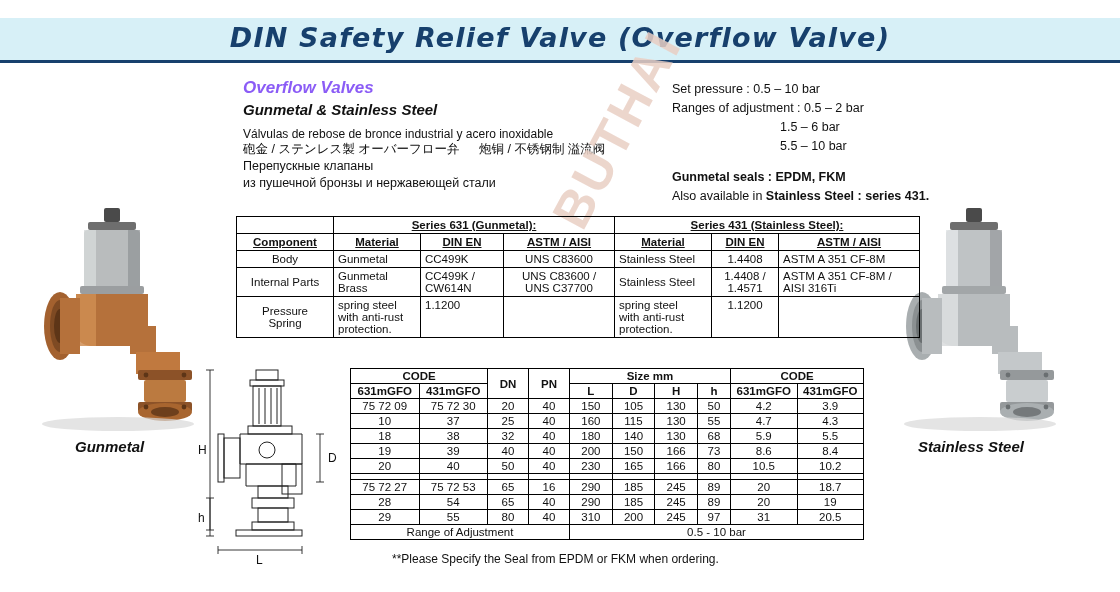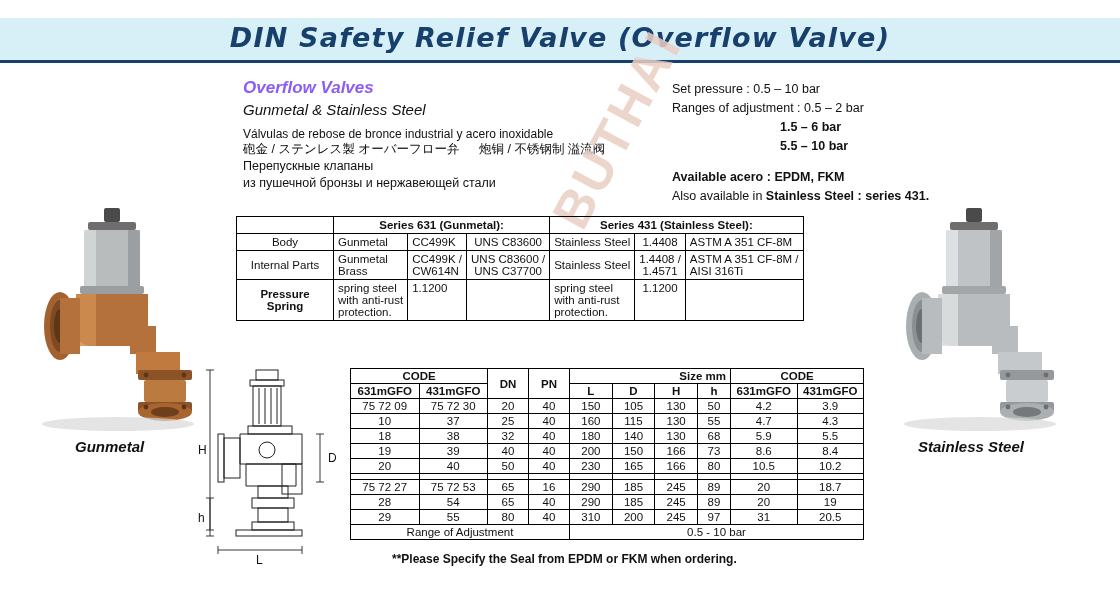--- a/index.html
+++ b/index.html
@@ -17,28 +17,28 @@
     position:absolute;left:0;top:60px;width:1120px;height:3px;background:#17406d;
   }
   .header-title{
     position:absolute;left:0;top:22px;width:1120px;text-align:center;
     font-size:27px;font-weight:bold;font-style:italic;color:#17406d;
     letter-spacing:1.2px;font-family:"DejaVu Sans",sans-serif;
   }
   
   .intro{position:absolute;left:243px;top:78px;width:420px;}
   .intro .h1{font-size:17px;font-weight:bold;font-style:italic;color:#8b5cf6;line-height:20px;}
-  .intro .h2{font-size:15px;font-weight:normal;font-style:italic;color:#111;line-height:19px;margin-top:2px;}
+  .intro .h2{font-size:15px;font-weight:bold;font-style:italic;color:#111;line-height:19px;margin-top:2px;}
   .intro .sub{font-size:12px;line-height:15px;margin-top:8px;}
   .intro .sub2{font-size:12.5px;line-height:15px;}
   .intro .sub3{font-size:12.5px;line-height:16px;margin-top:1px;}
 
   .specs{position:absolute;left:672px;top:80px;width:400px;font-size:12.5px;line-height:19px;}
   .specs .row{white-space:nowrap;}
-  .specs .indent{padding-left:108px;font-weight:bold;}
+  .specs .indent{padding-left:108px;}
   .specs .b{font-weight:bold;}
   .specs .seals{margin-top:12px;font-size:12.5px;}
   .specs .seals .b{font-weight:bold;}
 
   
   .watermark{
     position:absolute;left:540px;top:210px;
     font-size:52px;font-weight:bold;color:#e9cfc4;
     transform:rotate(-62deg);transform-origin:left top;
     letter-spacing:3px;opacity:.85;pointer-events:none;
@@ -47,37 +47,37 @@
 
   
   table{border-collapse:collapse;}
   .mat-table{
     position:absolute;left:236px;top:216px;font-size:11.5px;
     background:transparent;
   }
   .mat-table td,.mat-table th{
     border:1px solid #000;padding:2px 4px;vertical-align:middle;background:transparent;
   }
-  .mat-table th{font-weight:bold;text-align:center;}
+  .mat-table th{font-weight:bold;text-align:center;text-decoration:underline;}
   .mat-table td.c{text-align:center;border-radius:6px;}
   .mat-table td.l{text-align:left;}
   .mat-table .hdr-group{font-weight:bold;text-align:center;font-size:11.5px;}
   .mat-table .tall{height:40px;}
 
   .dim-table{
     position:absolute;left:350px;top:368px;font-size:11.5px;
   }
   .dim-table td,.dim-table th{
     border:1px solid #000;padding:1px 4px;text-align:center;vertical-align:middle;
   }
   .dim-table th{font-weight:bold;}
   .dim-table .spacer td{border-left:1px solid #000;border-right:1px solid #000;border-top:none;border-bottom:none;height:5px;padding:0;}
 
   .note{
-    position:absolute;left:392px;top:552px;font-size:12px;font-weight:bold;
+    position:absolute;left:392px;top:552px;font-size:12px;font-weight:normal;
   }
 
   
   .cap-left{position:absolute;left:75px;top:438px;font-size:15px;font-weight:bold;font-style:italic;}
   .cap-right{position:absolute;left:918px;top:438px;font-size:15px;font-weight:bold;font-style:italic;}
 
   
   .prod{position:absolute;}
   .prod svg{display:block;}
 
@@ -105,21 +105,21 @@
     <span>Set</span>
     <span>pressure : 0.5 – 10 bar</span>
   </div>
   <div class="row">
     <span>Ranges of adjustment :</span>
     <span>0.5 – 2 bar</span>
   </div>
   <div class="row indent">1.5 – 6 bar</div>
   <div class="row indent">5.5 – 10 bar</div>
   <div class="seals">
-    <span class="b">Available acero :</span>
+    <span class="b">Gunmetal seals :</span>
     <span class="b">EPDM, FKM</span>
   </div>
   <div>
     <span>Also available in</span>
     <span class="b">Stainless Steel : series 431.</span>
   </div>
 </div>
 
 <div class="watermark">BUTHAI</div>
 
@@ -242,20 +242,29 @@
 </div>
 
 <table class="mat-table">
   <tbody>
       <tr>
     <td style="border:1px solid #000;width:88px;"></td>
     <th colspan="3" class="hdr-group">Series 631 (Gunmetal):</th>
     <th colspan="3" class="hdr-group">Series 431 (Stainless Steel):</th>
   </tr>
   <tr>
+    <th>Component</th>
+    <th style="width:78px;">Material</th>
+    <th style="width:74px;">DIN EN</th>
+    <th style="width:102px;">ASTM / AISI</th>
+    <th style="width:88px;">Material</th>
+    <th style="width:58px;">DIN EN</th>
+    <th style="width:132px;">ASTM / AISI</th>
+  </tr>
+  <tr>
     <td class="c">Body</td>
     <td class="l">Gunmetal</td>
     <td class="l">CC499K</td>
     <td class="c">UNS C83600</td>
     <td class="l">Stainless Steel</td>
     <td class="c">1.4408</td>
     <td class="l">ASTM A 351 CF-8M</td>
   </tr>
   <tr>
     <td class="c">Internal Parts</td>
@@ -265,21 +274,21 @@
 CW614N</td>
     <td class="c" style="white-space:pre-line;">UNS C83600 /
 UNS C37700</td>
     <td class="l">Stainless Steel</td>
     <td class="c" style="white-space:pre-line;">1.4408 /
 1.4571</td>
     <td class="l" style="white-space:pre-line;">ASTM A 351 CF-8M /
 AISI 316Ti</td>
   </tr>
   <tr class="tall">
-    <td class="c" style="white-space:pre-line;font-weight:bold;">Pressure
+    <td class="c" style="white-space:pre-line;">Pressure
 Spring</td>
     <td class="l" style="white-space:pre-line;">spring steel
 with anti-rust
 protection.</td>
     <td class="l" style="vertical-align:top;">1.1200</td>
     <td class="c"></td>
     <td class="l" style="white-space:pre-line;">spring steel
 with anti-rust
 protection.</td>
     <td class="c" style="vertical-align:top;">1.1200</td>
@@ -287,21 +296,21 @@
   </tr>
 </tbody>
   </table>
 
 <table class="dim-table">
   <tbody>
       <tr>
     <th colspan="2" style="width:128px;">CODE</th>
     <th rowspan="2" style="width:32px;">DN</th>
     <th rowspan="2" style="width:32px;">PN</th>
-    <th colspan="4" style="width:152px;text-align:right;">Size mm</th>
+    <th colspan="4" style="width:152px;">Size mm</th>
     <th colspan="2" style="width:124px;">CODE</th>
   </tr>
   <tr>
     <th>631mGFO</th>
     <th>431mGFO</th>
     <th>L</th>
     <th>D</th>
     <th>H</th>
     <th>h</th>
     <th>631mGFO</th>

